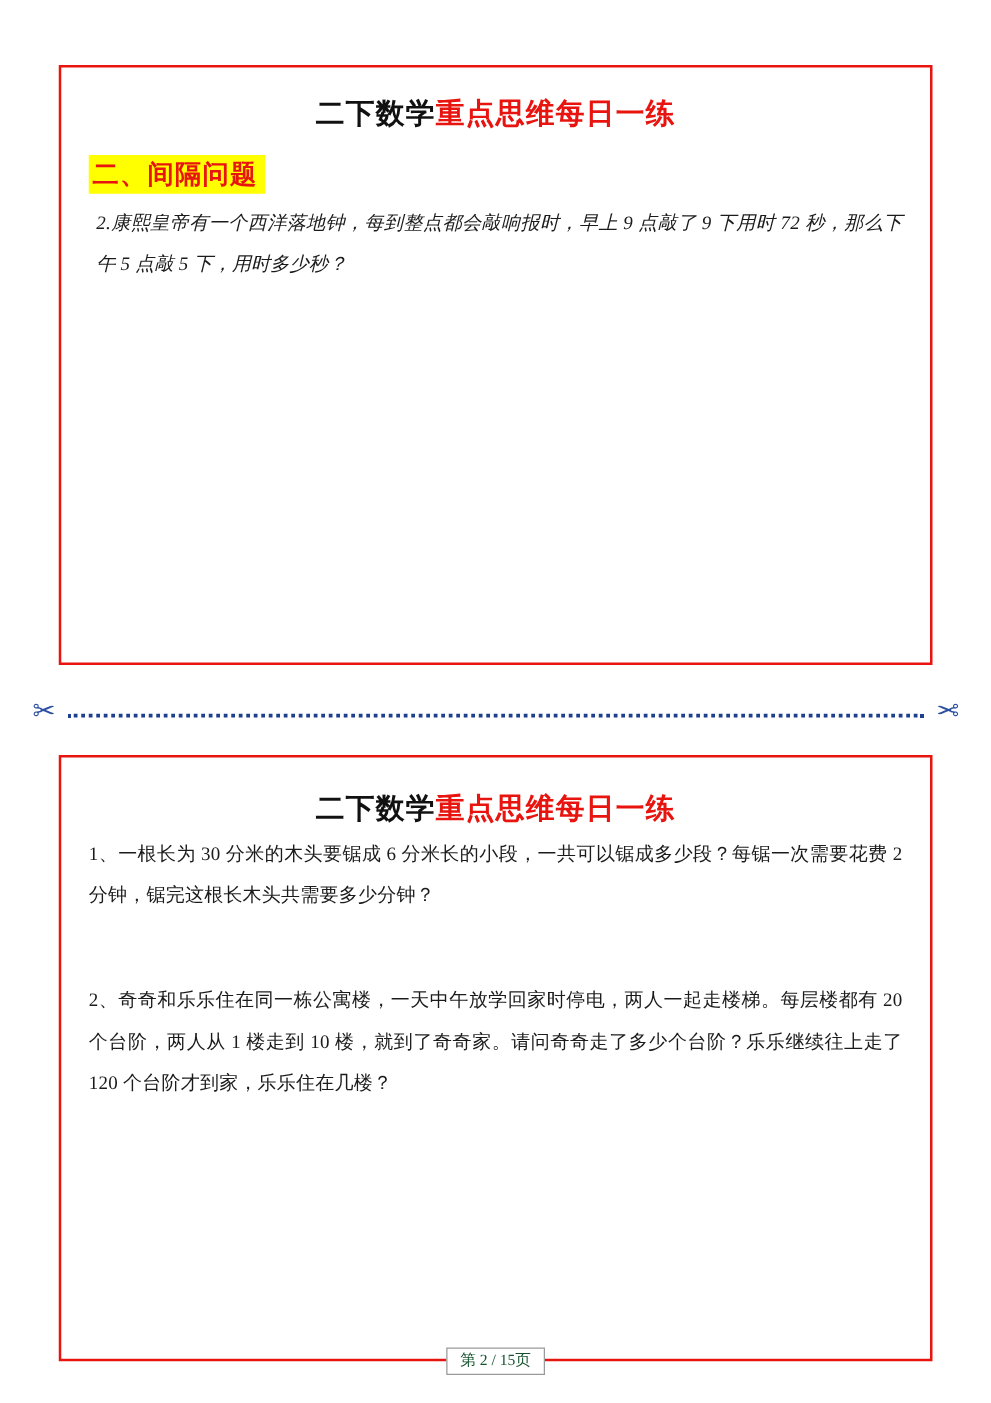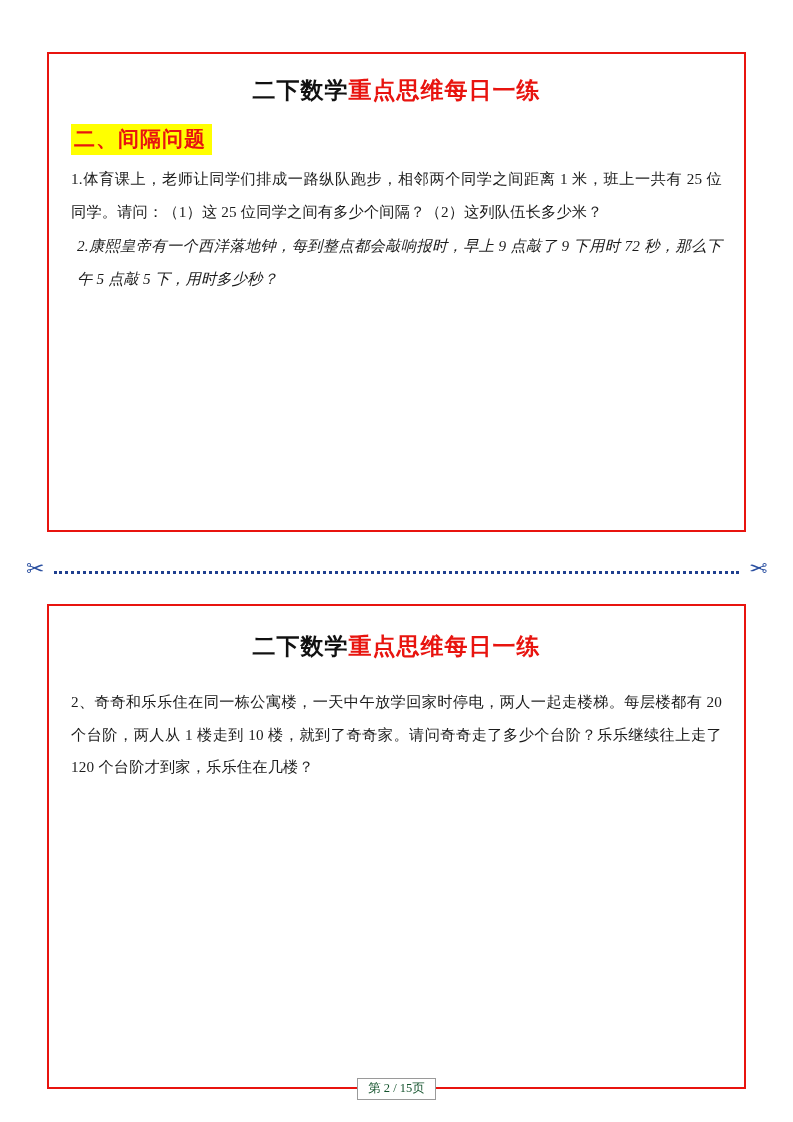--- a/index.html
+++ b/index.html
@@ -73,21 +73,21 @@
     color: #1b1b1b;
     line-height: 2.15;
     text-align: justify;
     margin: 2px 0 0 0;
     letter-spacing: 0.2px;
   }
   .q-gap-lg {
     font-style: italic;
   }
   .q-gap-md {
-    margin-top: 24px;
+    margin-top: 52px;
   }
   .q-indent {
     text-indent: 0;
     padding-left: 6px;
   }
 
   
   .cutline {
     position: absolute;
     left: 26px;
@@ -135,36 +135,36 @@
 
 <div class="page">
 
   <div class="sheet sheet-top">
     <div class="doc-title">
       <span>二下数学</span><span class="accent">重点思维每日一练</span>
     </div>
 
     <div class="section-head">二、间隔问题</div>
 
-    <p class="qtext">1.体育课上，老师让同学们排成一路纵队跑步，相邻两个同学之间距离 1 米，班上一共有 25 位同学。请问：（1）这 25 位同学之间有多少个间隔？（2）这列队伍长多少米？</p>
 
     <p class="qtext q-indent q-gap-lg">2.康熙皇帝有一个西洋落地钟，每到整点都会敲响报时，早上 9 点敲了 9 下用时 72 秒，那么下午 5 点敲 5 下，用时多少秒？</p>
   </div>
 
   <div class="cutline">
     <span class="scissors left">✂</span>
     <span class="dash"></span>
     <span class="scissors right">✂</span>
   </div>
 
   <div class="sheet sheet-bottom">
     <div class="doc-title">
       <span>二下数学</span><span class="accent">重点思维每日一练</span>
     </div>
 
+    <p class="qtext">1、一根长为 30 分米的木头要锯成 6 分米长的小段，一共可以锯成多少段？每锯一次需要花费 2 分钟，锯完这根长木头共需要多少分钟？</p>
 
     <p class="qtext q-gap-md">2、奇奇和乐乐住在同一栋公寓楼，一天中午放学回家时停电，两人一起走楼梯。每层楼都有 20 个台阶，两人从 1 楼走到 10 楼，就到了奇奇家。请问奇奇走了多少个台阶？乐乐继续往上走了 120 个台阶才到家，乐乐住在几楼？</p>
   </div>
 
   <div class="footer">
     <span class="pagebox">第 2 / 15页</span>
   </div>
 
 </div>
 

